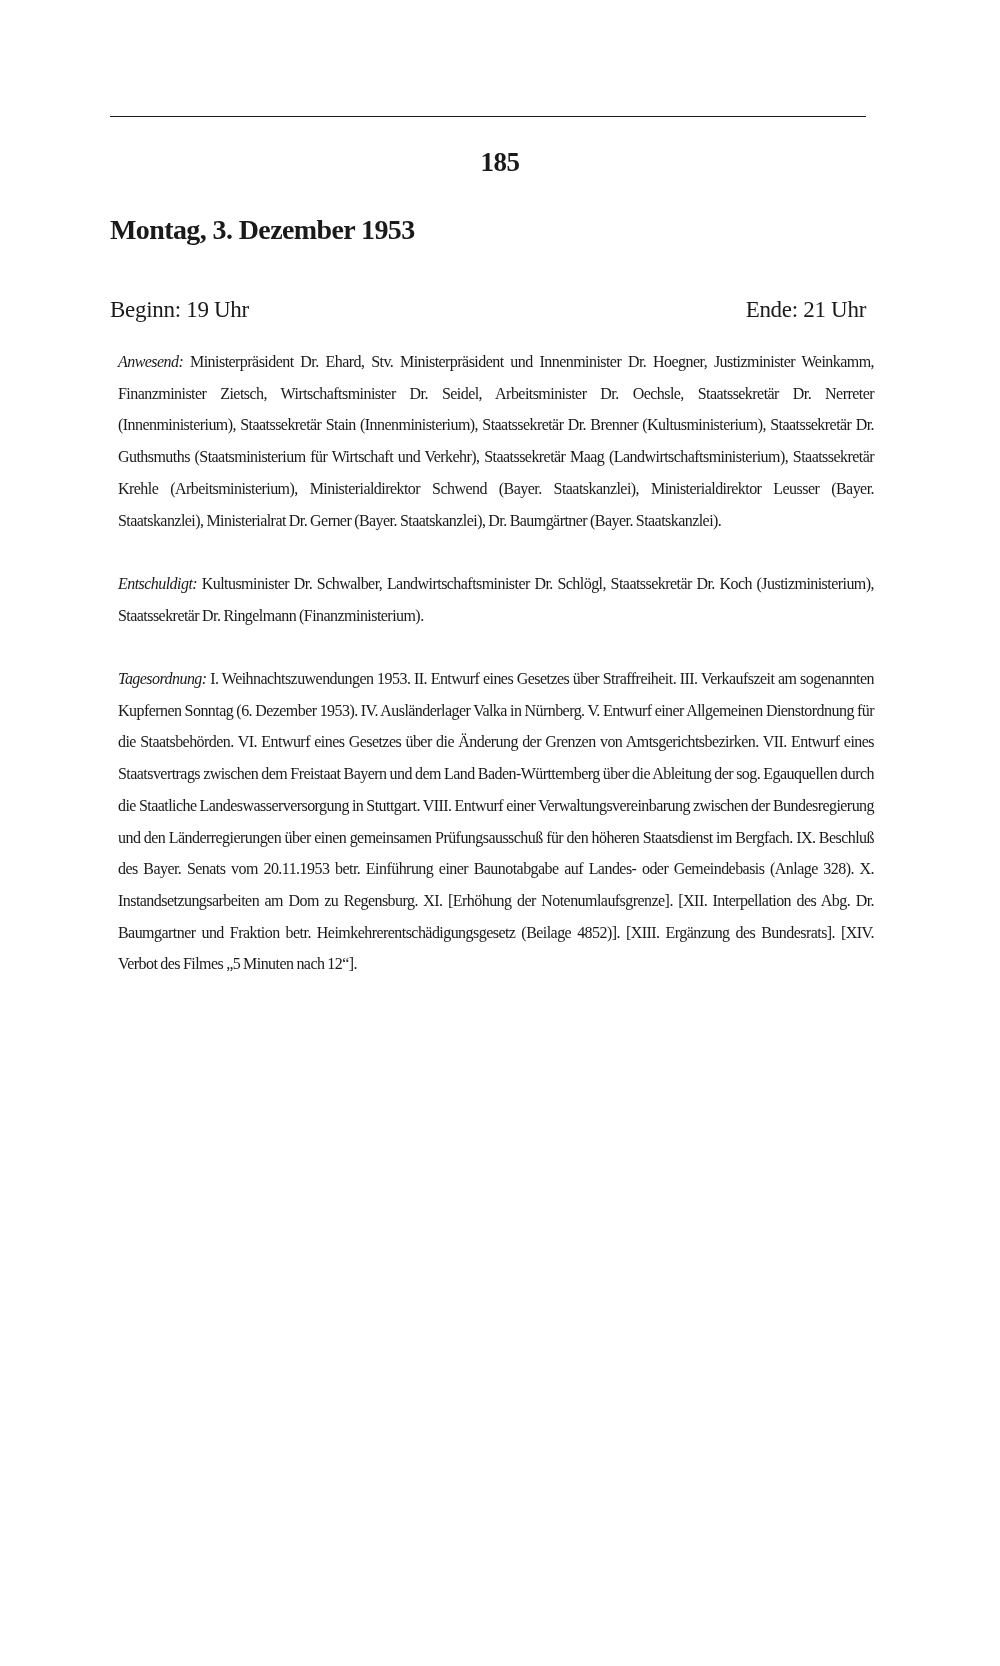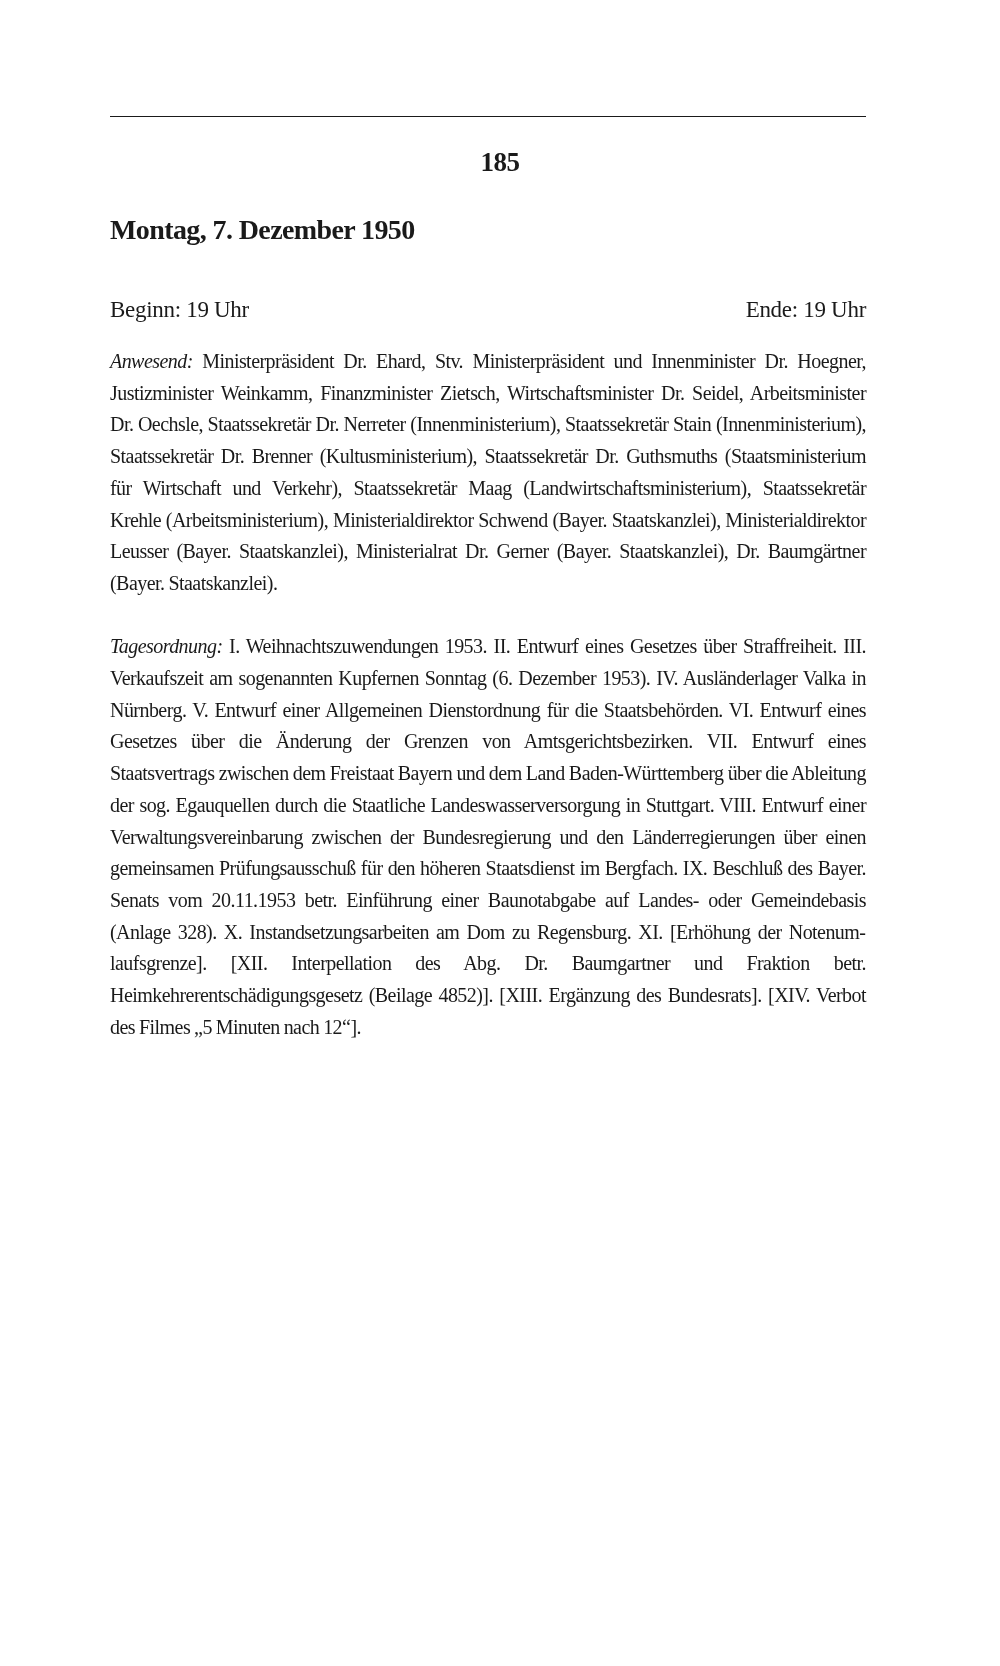--- a/index.html
+++ b/index.html
@@ -58,24 +58,24 @@
     top: 295px;
     width: 756px;
     display: flex;
     justify-content: space-between;
     font-size: 23px;
     line-height: 30px;
     letter-spacing: -0.3px;
   }
   .body {
     position: absolute;
-    left: 0;
+    left: 8px;
     top: 346px;
     width: 756px;
-    font-size: 20px;
+    font-size: 16px;
     line-height: 31.7px;
     letter-spacing: -0.55px;
     word-spacing: -0.5px;
     text-align: justify;
     hyphens: manual;
   }
   .body p {
     margin: 0 0 31.7px 0;
   }
   .label {
@@ -84,25 +84,26 @@
 </style>
 </head>
 <body>
 
 <div class="page">
   <div class="top-rule"></div>
 
   <div class="page-number">185</div>
 
   <div class="title-row">
-    <span>Montag, 7. Dezember 1950</span>
+    <span>Montag, 3. Dezember 1953</span>
   </div>
 
   <div class="time-row">
     <span>Beginn: 19 Uhr</span>
-    <span>Ende: 19 Uhr</span>
+    <span>Ende: 21 Uhr</span>
   </div>
 
   <div class="body">
     <p><span class="label">Anwesend:</span><span> Ministerpräsident Dr. Ehard, Stv. Ministerpräsident und Innenmi­nister Dr. Hoegner, Justizminister Weinkamm, Finanzminister Zietsch, Wirt­schaftsminister Dr. Seidel, Arbeitsminister Dr. Oechsle, Staatssekretär Dr. Nerreter (Innenministerium), Staatssekretär Stain (Innenministerium), Staats­sekretär Dr. Brenner (Kultusministerium), Staatssekretär Dr. Guthsmuths (Staatsministerium für Wirtschaft und Verkehr), Staatssekretär Maag (Land­wirtschaftsministerium), Staatssekretär Krehle (Arbeitsministerium), Ministe­rialdirektor Schwend (Bayer. Staatskanzlei), Ministerialdirektor Leusser (Bayer. Staatskanzlei), Ministerialrat Dr. Gerner (Bayer. Staatskanzlei), Dr. Baum­gärtner (Bayer. Staatskanzlei).</span></p>
+    <p><span class="label">Entschuldigt:</span><span> Kultusminister Dr. Schwalber, Landwirtschaftsminister Dr. Schlögl, Staatssekretär Dr. Koch (Justizministerium), Staatssekretär Dr. Ringel­mann (Finanzministerium).</span></p>
     <p><span class="label">Tagesordnung:</span><span> I. Weihnachtszuwendungen 1953. II. Entwurf eines Gesetzes über Straffreiheit. III. Verkaufszeit am sogenannten Kupfernen Sonntag (6. Dezember 1953). IV. Ausländerlager Valka in Nürnberg. V. Entwurf einer Allgemeinen Dienstordnung für die Staatsbehörden. VI. Entwurf eines Gesetzes über die Änderung der Grenzen von Amtsgerichtsbezirken. VII. Entwurf eines Staatsvertrags zwischen dem Freistaat Bayern und dem Land Baden-Württemberg über die Ableitung der sog. Egauquellen durch die Staat­liche Landeswasserversorgung in Stuttgart. VIII. Entwurf einer Verwaltungs­vereinbarung zwischen der Bundesregierung und den Länderregierungen über einen gemeinsamen Prüfungsausschuß für den höheren Staatsdienst im Berg­fach. IX. Beschluß des Bayer. Senats vom 20.11.1953 betr. Einführung einer Baunotabgabe auf Landes- oder Gemeindebasis (Anlage 328). X. Instand­setzungsarbeiten am Dom zu Regensburg. XI. [Erhöhung der Notenum­laufsgrenze]. [XII. Interpellation des Abg. Dr. Baumgartner und Fraktion betr. Heimkehrerentschädigungsgesetz (Beilage 4852)]. [XIII. Ergänzung des Bundesrats]. [XIV. Verbot des Filmes „5 Minuten nach 12“].</span></p>
   </div>
 </div>
 
 </body></html>

